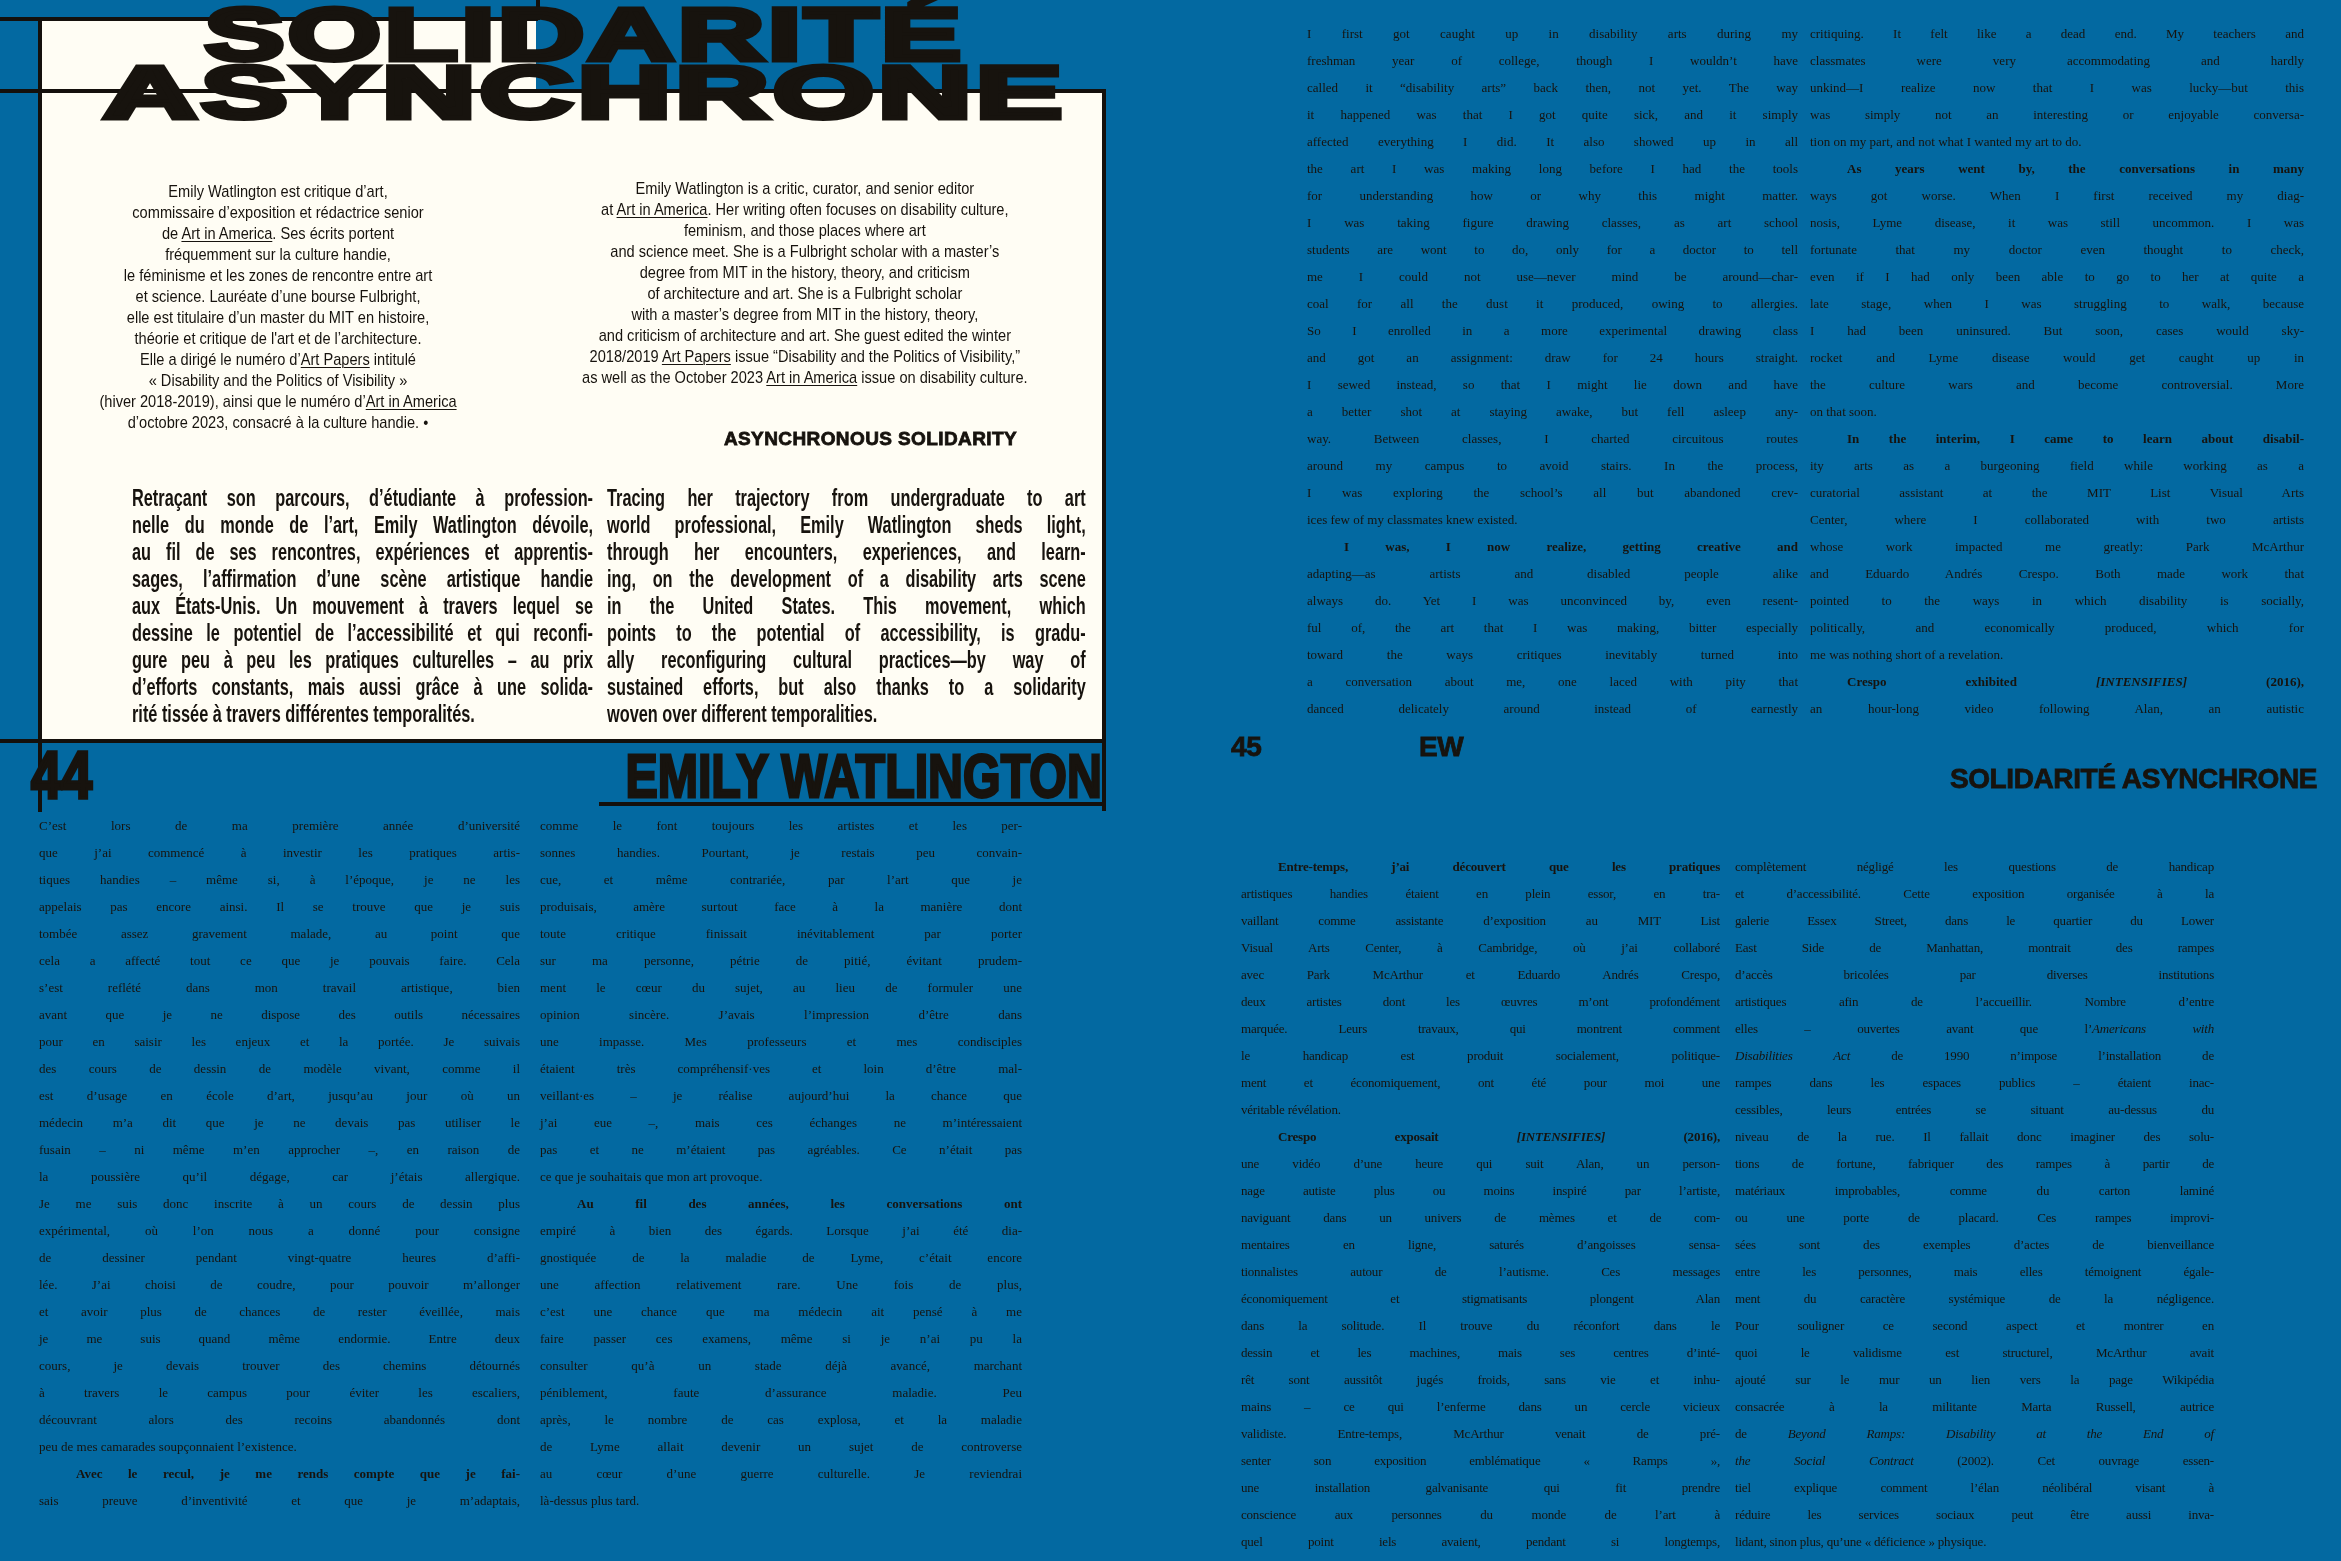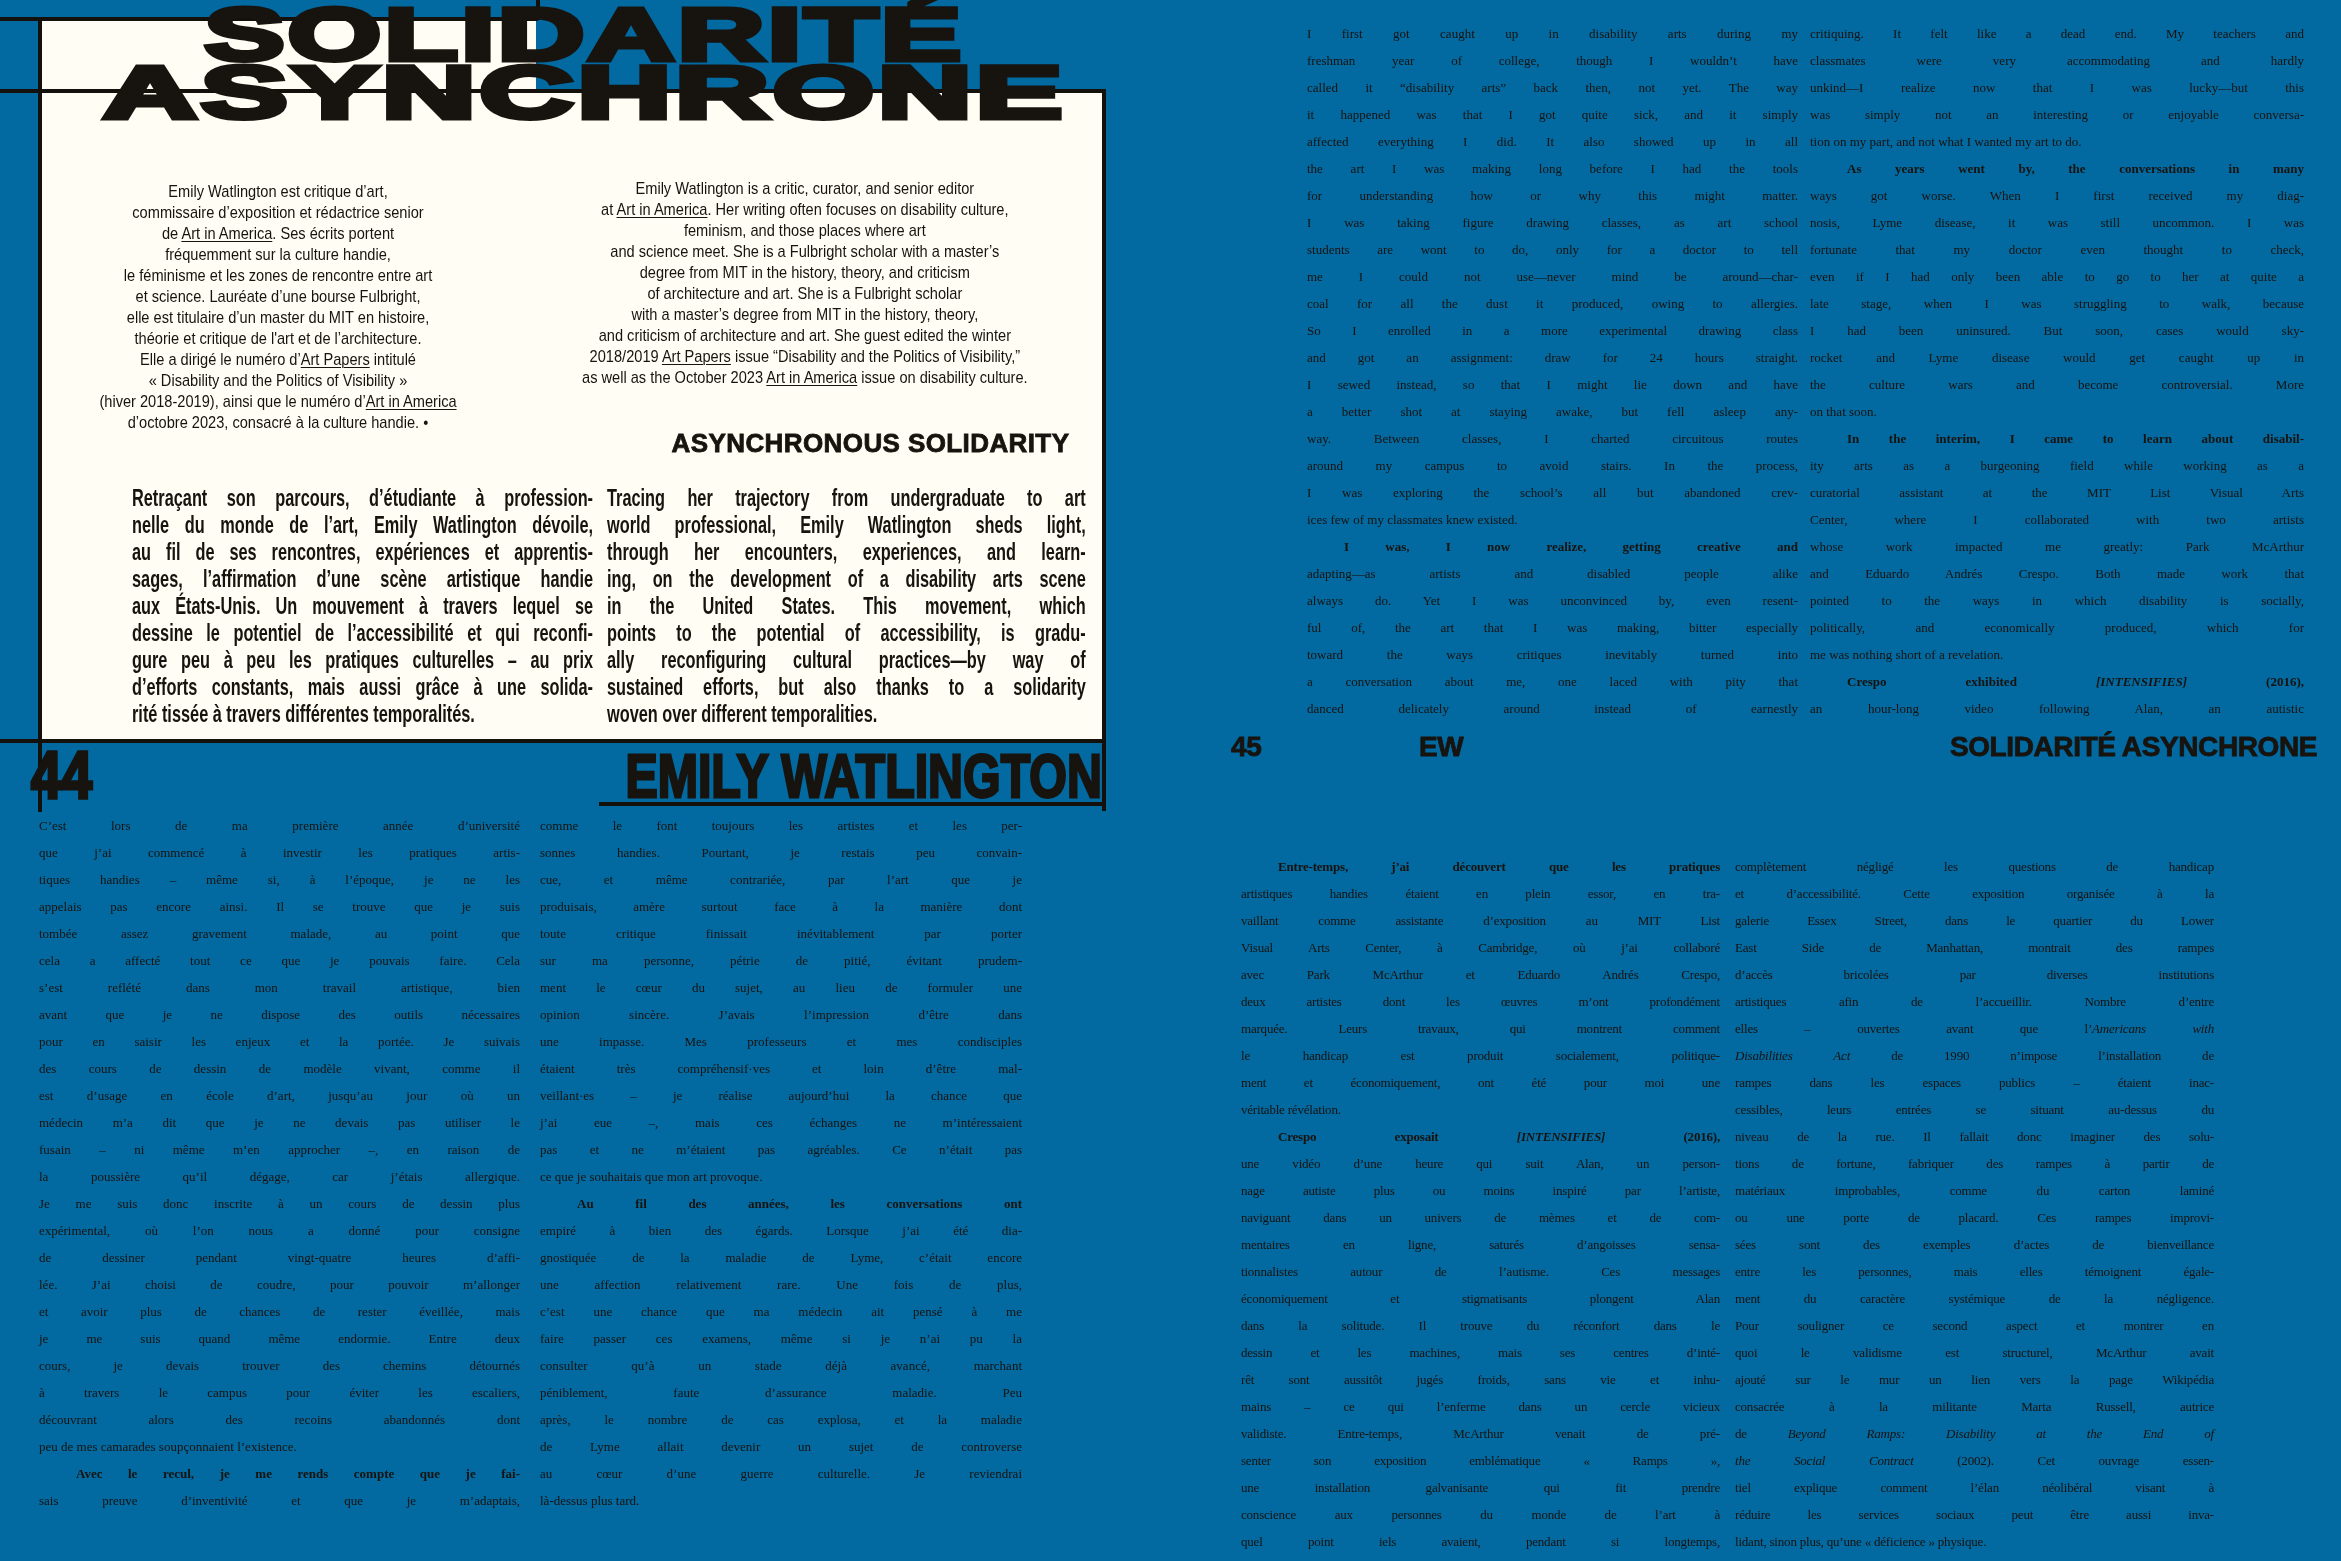--- a/index.html
+++ b/index.html
@@ -23,39 +23,39 @@
   .t1{transform:scaleX(1.62);transform-origin:50% 50%;}
   .t2{transform:scaleX(1.76);transform-origin:50% 50%;}
 
   .bio{position:absolute;font-size:16.6px;line-height:21px;transform-origin:left top;}
   .bio-fr{left:47px;top:181px;width:525px;transform:scaleX(0.88);}
   .bio-en{left:525px;top:178px;width:636px;transform:scaleX(0.88);}
   .bline{text-align:center;}
   u{text-decoration:underline;text-underline-offset:2.1px;text-decoration-thickness:1.4px;}
 
   .subtitle{position:absolute;left:658px;top:428px;width:425px;text-align:center;
-            font-weight:bold;font-size:26px;-webkit-text-stroke:0.8px #17130e;letter-spacing:0.4px;}
+            font-weight:bold;font-size:19px;-webkit-text-stroke:0.8px #17130e;letter-spacing:0.4px;}
 
   .intro{position:absolute;font-weight:bold;font-size:24px;line-height:27px;
          transform:scaleX(0.68);transform-origin:left top;letter-spacing:0;}
   .intro-fr{left:132px;top:484px;width:678px;}
   .intro-en{left:607px;top:484px;width:704px;}
   .iline{text-align:justify;text-align-last:justify;}
   .iline.end{text-align-last:left;}
 
   .folio-left{position:absolute;left:31px;top:742px;font-weight:bold;font-size:67px;line-height:65px;
               transform:scaleX(0.82);transform-origin:left top;-webkit-text-stroke:3.5px #17130e;}
   .author-head{position:absolute;right:1240px;top:745px;font-weight:bold;font-size:62px;line-height:61px;
                transform:scaleX(0.78);transform-origin:right top;-webkit-text-stroke:2.8px #17130e;white-space:nowrap;}
 
   .rhead{position:absolute;top:735px;font-weight:bold;font-size:28px;line-height:24px;
          -webkit-text-stroke:0.8px #17130e;letter-spacing:-0.4px;}
   .rh-num{left:1231px;}
   .rh-ini{left:1419px;}
-  .rh-title{right:25px;text-align:right;}
+  .rh-title{right:25px;text-align:right;margin-top:32px;}
 
   .col{position:absolute;font-family:"Liberation Serif",serif;font-size:13px;line-height:27px;}
   .line{text-align:justify;text-align-last:justify;}
   .line.end{text-align-last:left;}
   .line.ind{text-indent:37px;font-weight:bold;}
   .cond{letter-spacing:-0.2px;margin-top:44px;}
   .col-l1{left:39px;top:812px;width:481px;}
   .col-l2{left:540px;top:812px;width:482px;}
   .col-r1{left:1307px;top:20px;width:491px;}
   .col-r2{left:1810px;top:20px;width:494px;}

